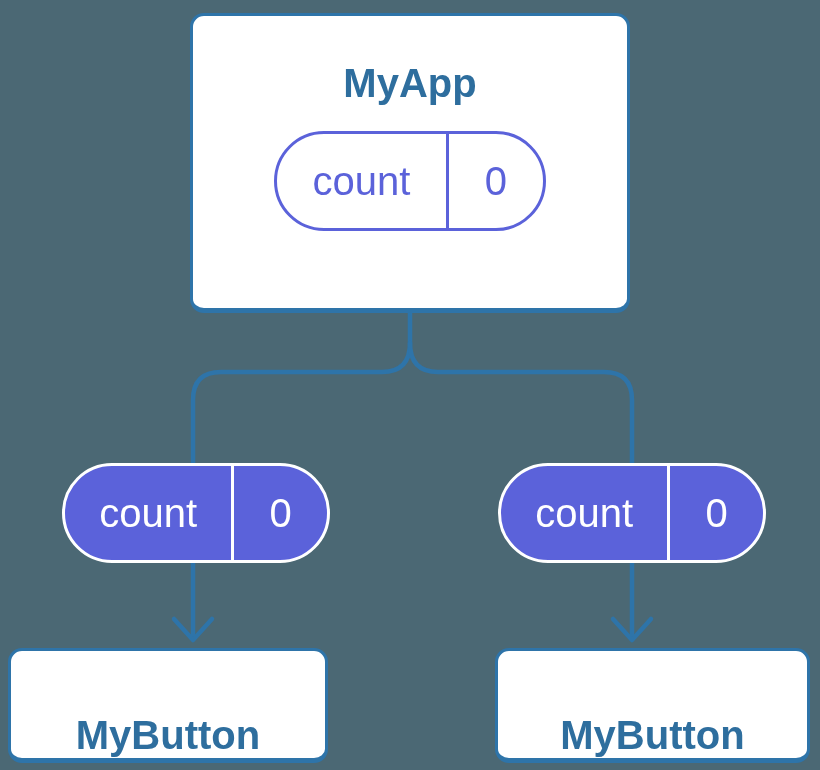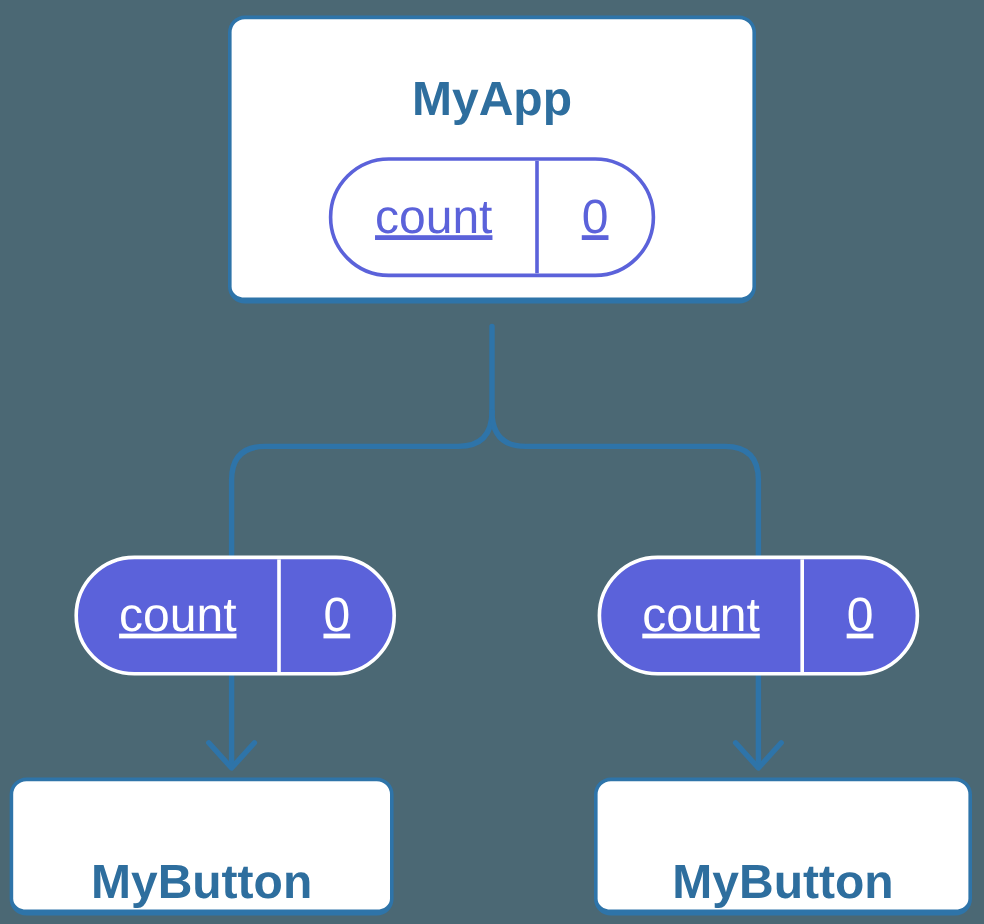--- a/index.html
+++ b/index.html
@@ -21,21 +21,21 @@
     border: 3px solid #2E74A9;
     border-bottom-width: 5px;
     border-radius: 14px;
     display: flex;
     flex-direction: column;
     align-items: center;
     justify-content: flex-end;
   }
   #root-card {
     left: 190px; top: 13px;
-    width: 440px; height: 240px;
+    width: 440px; height: 300px;
     justify-content: flex-start;
     padding-top: 44px;
   }
   .node-title {
     font-size: 40px;
     font-weight: 600;
     color: #2E6E9E;
     line-height: 1.15;
     white-space: nowrap;
   }
@@ -45,21 +45,20 @@
     height: 100px;
     border-radius: 50px;
     overflow: hidden;
   }
   .pill-name, .pill-value {
     display: flex;
     align-items: center;
     justify-content: center;
     font-size: 40px;
     line-height: 1;
-    text-decoration: underline;
   }
   .pill-name { width: 63.5%; }
   .pill-value { width: 36.5%; }
   .pill.outline {
     width: 272px;
     margin-top: 25px;
     background: #ffffff;
     border: 3px solid #5B62DA;
     color: #5B62DA;
   }

